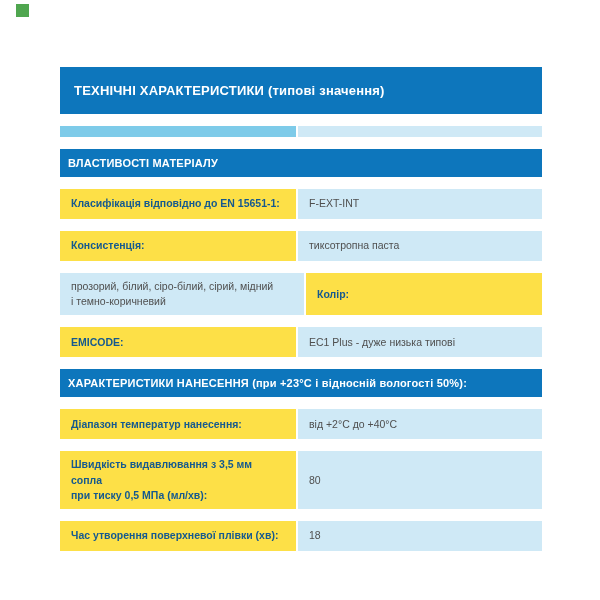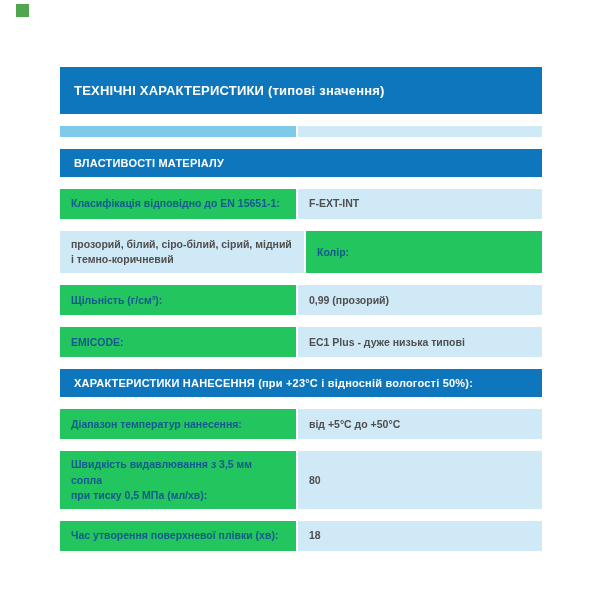--- a/index.html
+++ b/index.html
@@ -33,36 +33,35 @@
   }
 
   .spacer-row { display: flex; gap: 2px; height: 11px; }
   .spacer-row .sp-left  { width: 236px; background: #7ecbe9; }
   .spacer-row .sp-right { flex: 1; background: #cfe9f6; }
 
   .section-header {
     background: #0d76bc; color: #ffffff;
     min-height: 28px;
     display: flex; align-items: center;
-    padding: 0 14px;
+    padding: 0 8px;
     font-size: 11px; font-weight: bold;
     letter-spacing: 0.2px;
   }
 
   .row { display: flex; gap: 2px; }
   .row .cell {
     display: flex; align-items: center;
     padding: 6px 11px;
     font-size: 10.5px;
     line-height: 1.45;
-    font-weight: bold;
   }
   .row .cell-label {
     width: 236px;
-    background: #22c55e;
+    background: #fde047;
     color: #15598f;
     font-weight: bold;
     white-space: pre-line;
   }
   .row .cell-value {
     flex: 1;
     background: #cfe9f6;
     color: #4f4f4f;
     white-space: pre-line;
   }
@@ -90,44 +89,44 @@
     <div class="section-header">
       <span>ВЛАСТИВОСТІ МАТЕРІАЛУ</span>
     </div>
 
     <div class="row h30">
       <div class="cell cell-label">Класифікація відповідно до EN 15651-1:</div>
       <div class="cell cell-value">F-EXT-INT</div>
     </div>
 
 
+    <div class="row h30">
+      <div class="cell cell-label">Консистенція:</div>
+      <div class="cell cell-value">тиксотропна паста</div>
+    </div>
 
     <div class="row h40">
       <div class="cell cell-value">прозорий, білий, сіро-білий, сірий, мідний
 і темно-коричневий</div>
       <div class="cell cell-label">Колір:</div>
     </div>
 
-    <div class="row h30">
-      <div class="cell cell-label">Щільність (г/см³):</div>
-      <div class="cell cell-value">0,99 (прозорий)</div>
-    </div>
 
     <div class="row h30">
       <div class="cell cell-label">EMICODE:</div>
       <div class="cell cell-value">EC1 Plus - дуже низька типові</div>
     </div>
 
     <div class="section-header">
       <span>ХАРАКТЕРИСТИКИ НАНЕСЕННЯ (при +23°С і відносній вологості 50%):</span>
     </div>
 
     <div class="row h30">
       <div class="cell cell-label">Діапазон температур нанесення:</div>
-      <div class="cell cell-value">від +5°С до +50°С</div>
+      <div class="cell cell-value">від +2°С до +40°С</div>
     </div>
 
     <div class="row h40">
       <div class="cell cell-label">Швидкість видавлювання з 3,5 мм сопла
 при тиску 0,5 МПа (мл/хв):</div>
       <div class="cell cell-value">80</div>
     </div>
 
     <div class="row h30">
       <div class="cell cell-label">Час утворення поверхневої плівки (хв):</div>

